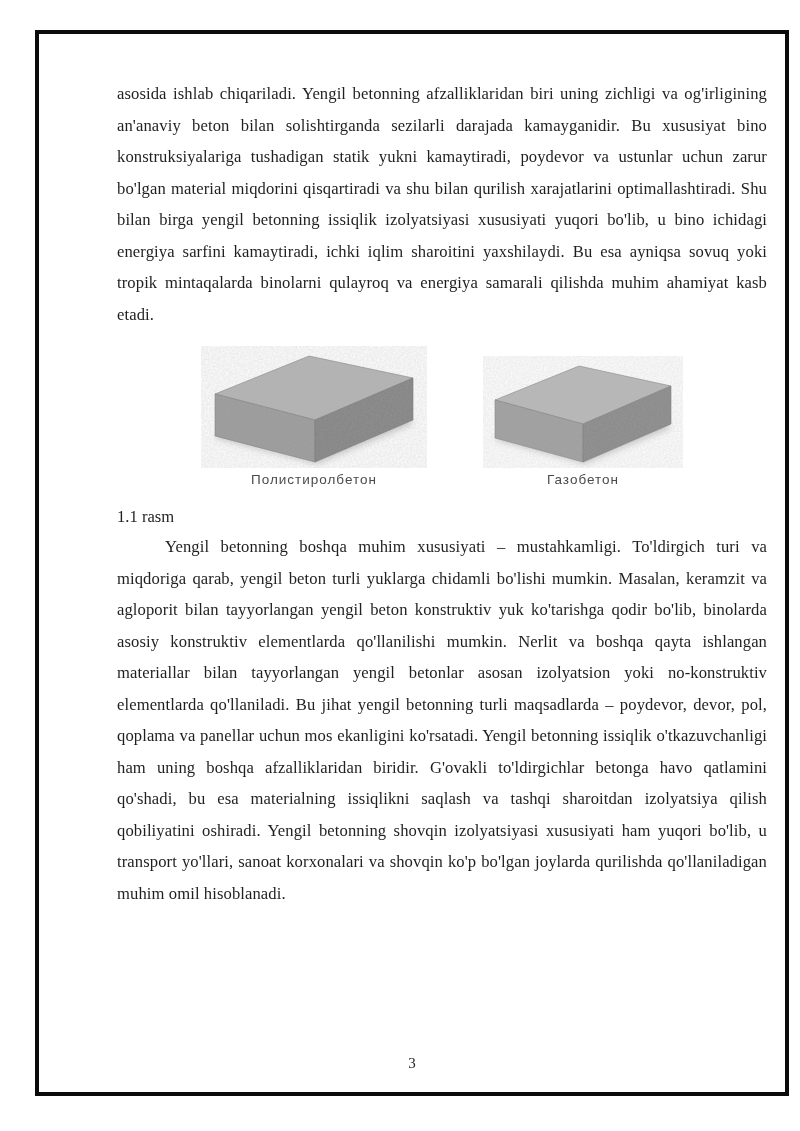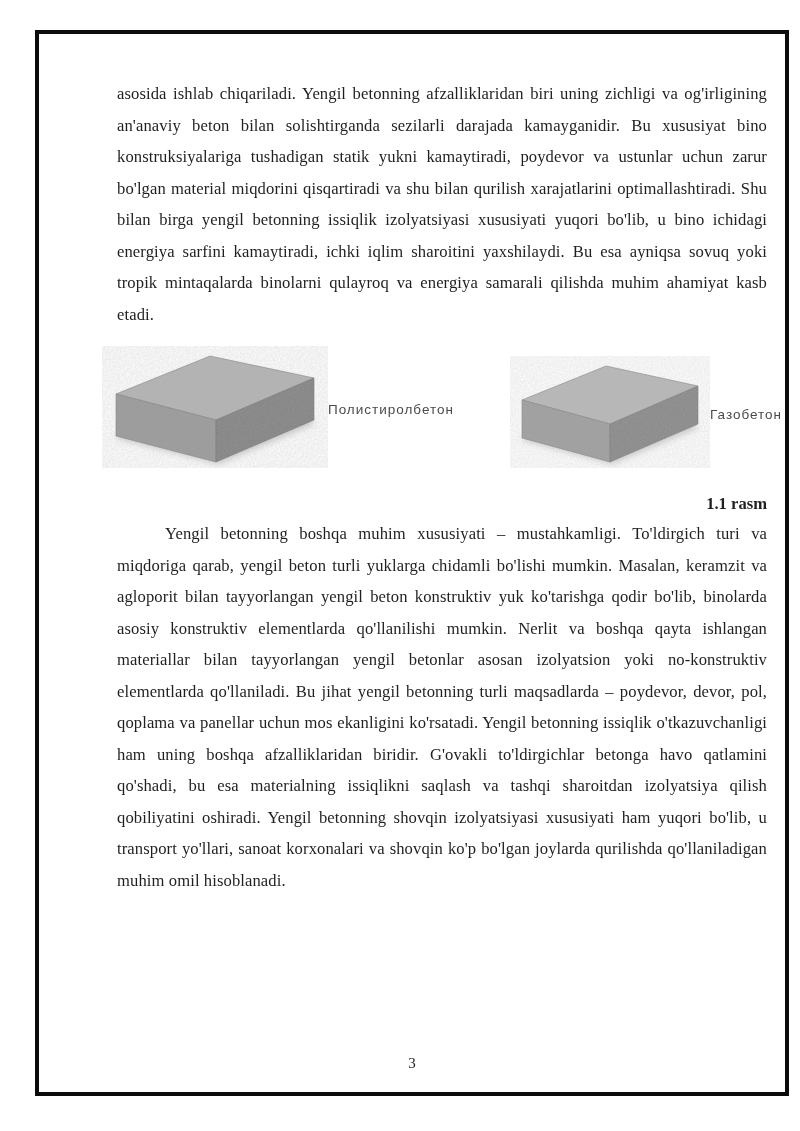--- a/index.html
+++ b/index.html
@@ -48,35 +48,36 @@
     text-align: center;
   }
   .blocks-row {
     display: flex;
     justify-content: center;
     align-items: flex-end;
     gap: 56px;
   }
   .block-item {
     display: flex;
+    flex-direction: column;
     align-items: center;
   }
   .block-caption {
     margin-top: 4px;
     font-family: "Liberation Sans", sans-serif;
     font-size: 13.5px;
     letter-spacing: 1px;
     color: #4a4a4a;
   }
   .figure-label {
-    margin-top: 26px;
+    margin-top: 20px;
     margin-bottom: 2px;
     font-size: 16.6px;
-    font-weight: bold;
-    text-align: right;
+    font-weight: normal;
+    text-align: left;
   }
   .page-number {
     position: absolute;
     bottom: 20px;
     left: 0;
     width: 100%;
     text-align: center;
     font-size: 15px;
   }
   svg.block-svg { display: block; }

